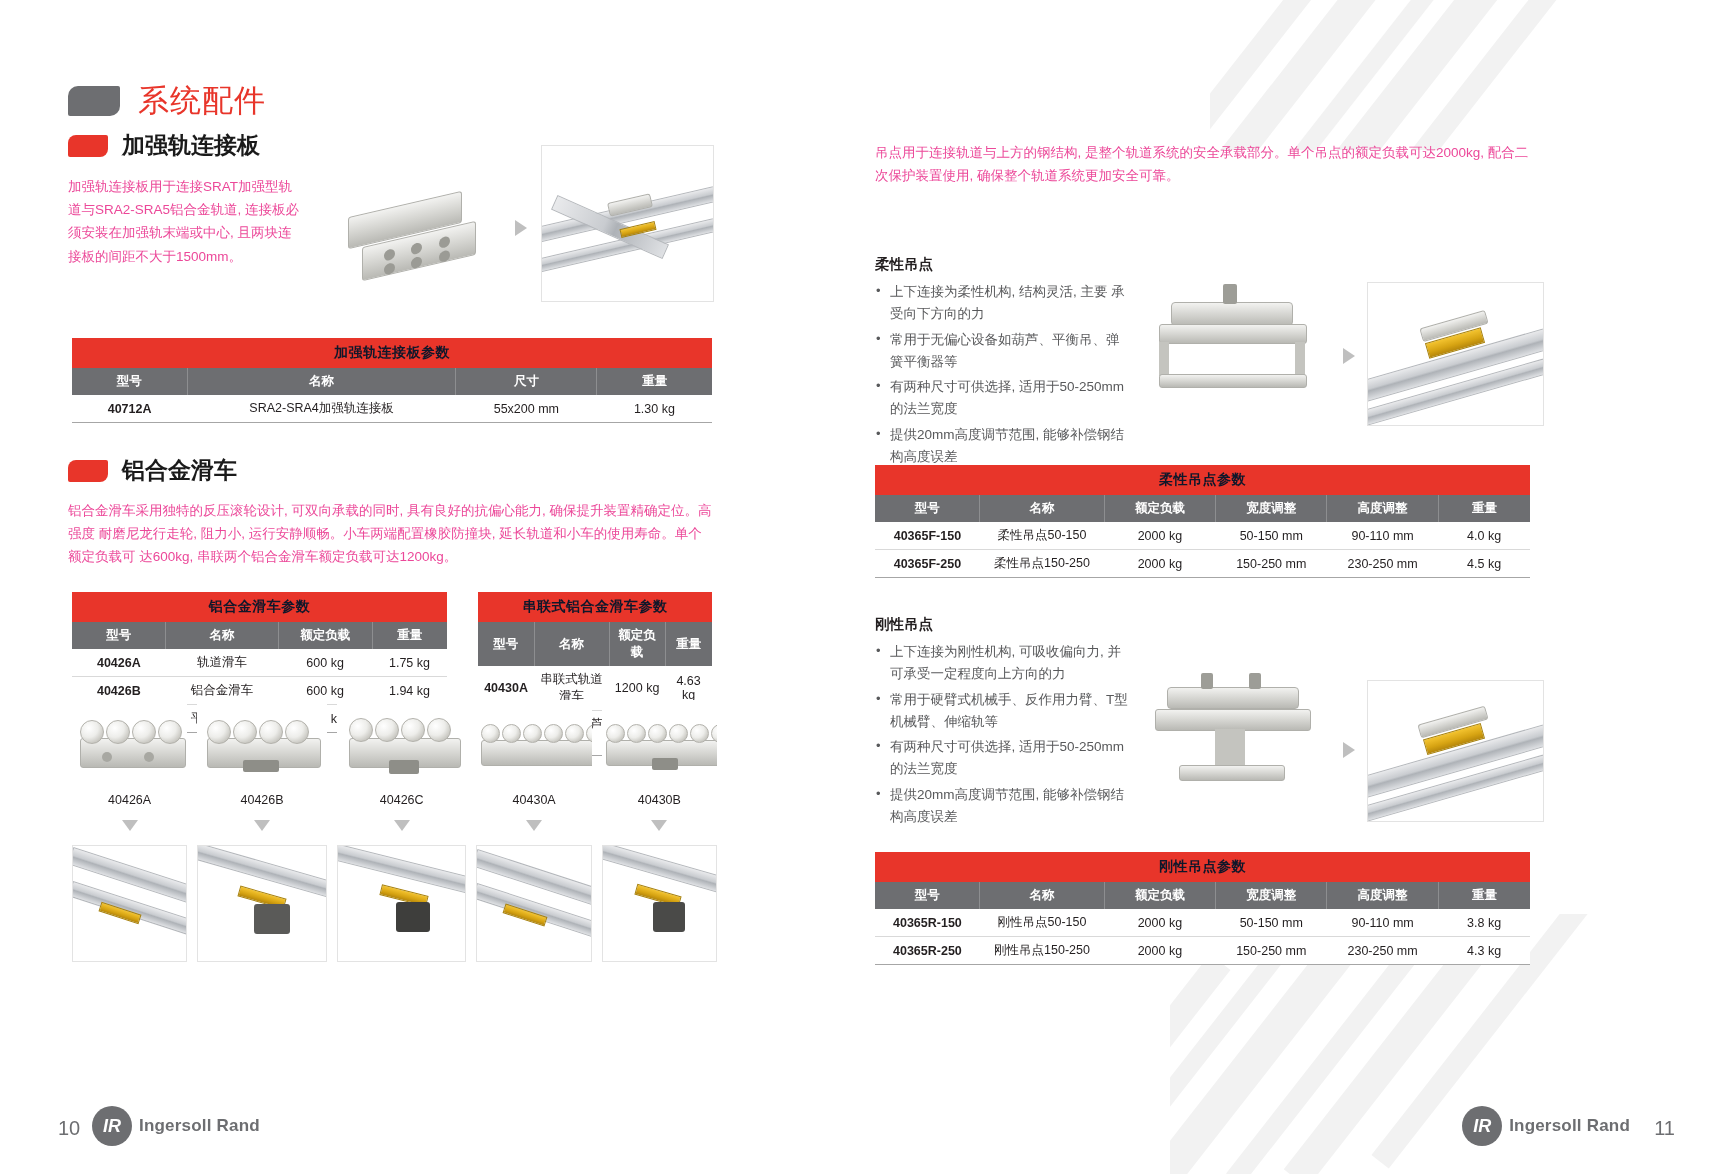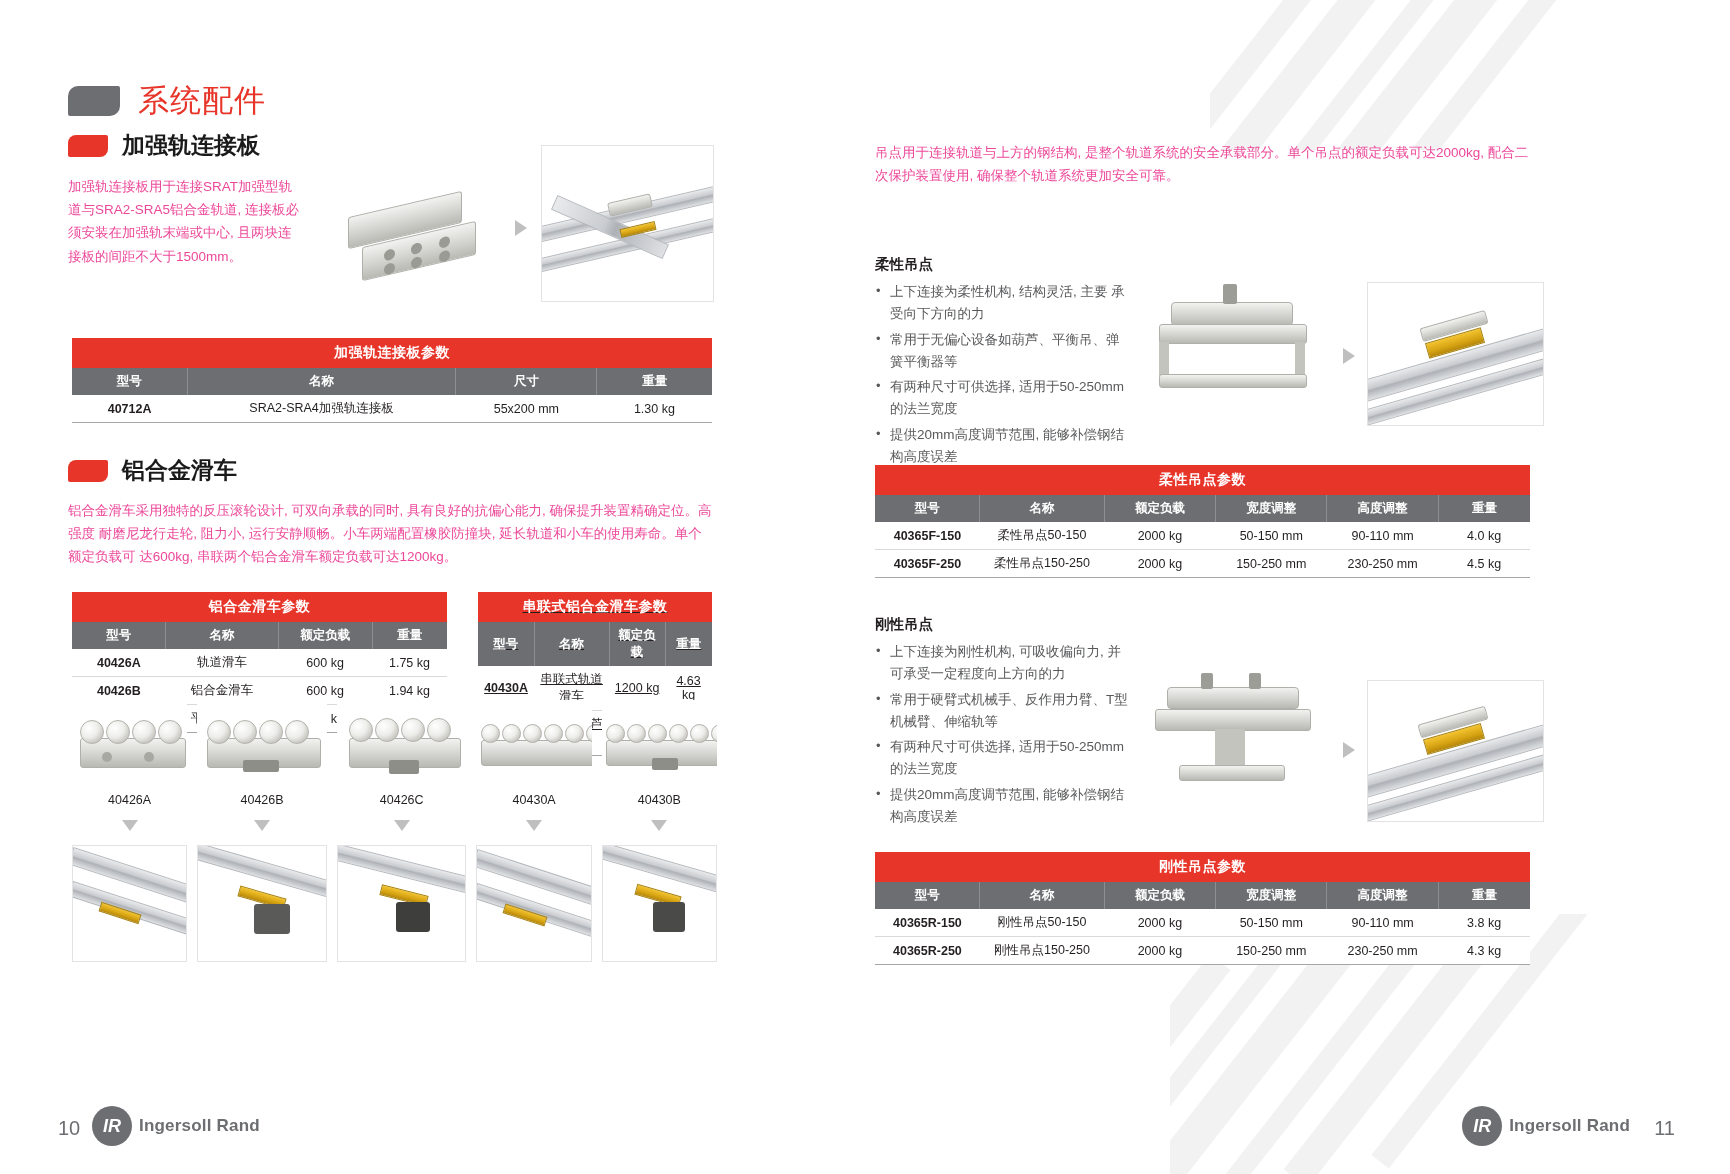--- a/index.html
+++ b/index.html
@@ -34,21 +34,21 @@
   .body-text{font-size:13.5px;line-height:1.72;color:#ec4899;}
 
   .sub-title{font-size:14.5px;font-weight:bold;color:#231f20;margin-bottom:7px;}
   ul.bullets{list-style:none;margin:0;padding:0;}
   ul.bullets li{position:relative;padding-left:15px;font-size:13.5px;line-height:1.62;color:#58595b;margin-bottom:4px;}
   ul.bullets li:before{content:"•";position:absolute;left:1px;top:-1px;color:#58595b;font-size:13px;}
 
   
   table.spec{border-collapse:collapse;width:100%;font-size:12.5px;background:#fff;}
   table.spec caption{
-    caption-side:top;background:#e8352a;color:#ffffff;font-weight:bold;
+    caption-side:top;background:#e8352a;color:#0f172a;font-weight:bold;
     font-size:14px;padding:6px 0 6px;letter-spacing:.5px;
   }
   table.spec thead th{
     background:#6d6e71;color:#fff;font-weight:bold;font-size:12.5px;
     padding:5px 4px;border-right:1px solid #8d8e90;
   }
   table.spec thead th:last-child{border-right:none;}
   table.spec tbody td{
     text-align:center;padding:5px 4px;color:#231f20;
     border-bottom:1px solid #d9d9d9;font-size:12.5px;
@@ -199,21 +199,21 @@
           <tr>
             <td class="model">40426C</td>
             <td>平衡吊滑车</td>
             <td>600 kg</td>
             <td>1.83 kg</td>
           </tr>
         </tbody>
       </table>
     </div>
 
-    <div style="position:absolute;left:478px;top:592px;width:234px;text-decoration:underline;">
+    <div style="position:absolute;left:478px;top:592px;width:234px;">
       <table class="spec">
         <caption>串联式铝合金滑车参数</caption>
         <thead>
             <tr>
           <th style="width:24%">型号</th>
           <th style="width:32%">名称</th>
           <th style="width:24%">额定负载</th>
           <th style="width:20%">重量</th>
         </tr>
           </thead>

